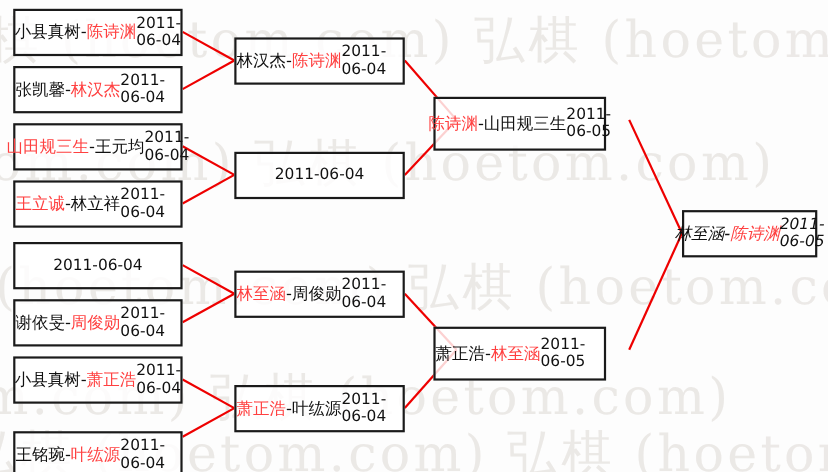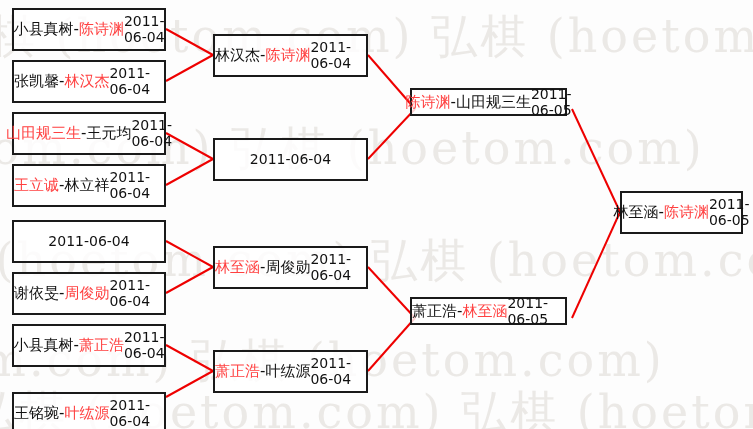--- a/index.html
+++ b/index.html
@@ -78,22 +78,22 @@
     font-size: 14px;
     color: #111111;
     letter-spacing: 0px;
     font-family: "DejaVu Sans", "Liberation Sans", sans-serif;
     margin-top: 1px;
   }
 
   
   .col1 { left: 12px;  width: 154px; height: 43px; }
   .col2 { left: 213px; width: 155px; height: 43px; }
-  .col3 { left: 410px; width: 157px; height: 28px; }
-  .col4 { left: 620px; width: 123px; height: 43px; }
+  .col3 { left: 394px; width: 157px; height: 49px; }
+  .col4 { left: 620px; width: 123px; height: 43px; font-style: italic; }
 </style>
 </head>
 <body>
 
 <div id="root">
 
   <div id="watermark">
     <div class="wm-line wm-a">弘棋 (hoetom.com) 弘棋 (hoetom.com)</div>
     <div class="wm-line wm-b">弘棋 (hoetom.com) 弘棋 (hoetom.com)</div>
     <div class="wm-line wm-c">弘棋 (hoetom.com) 弘棋 (hoetom.com)</div>

